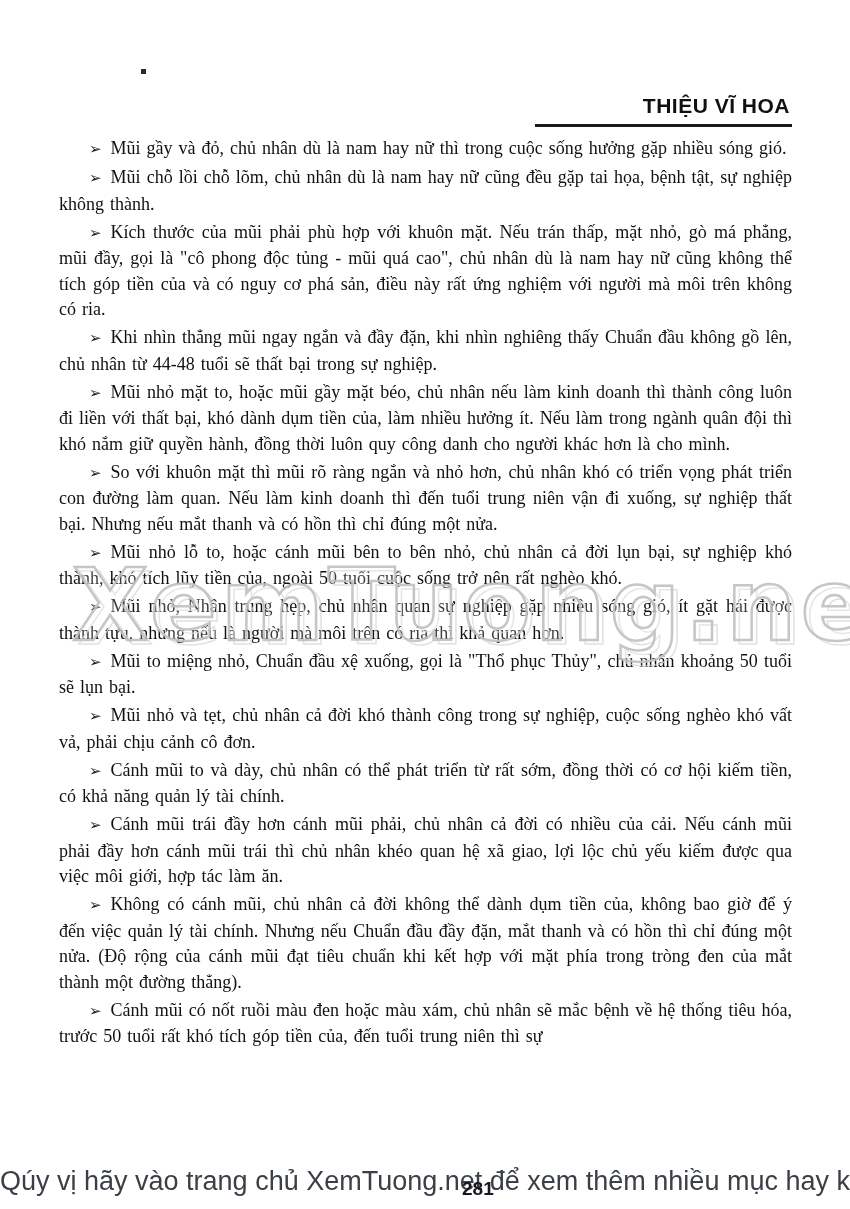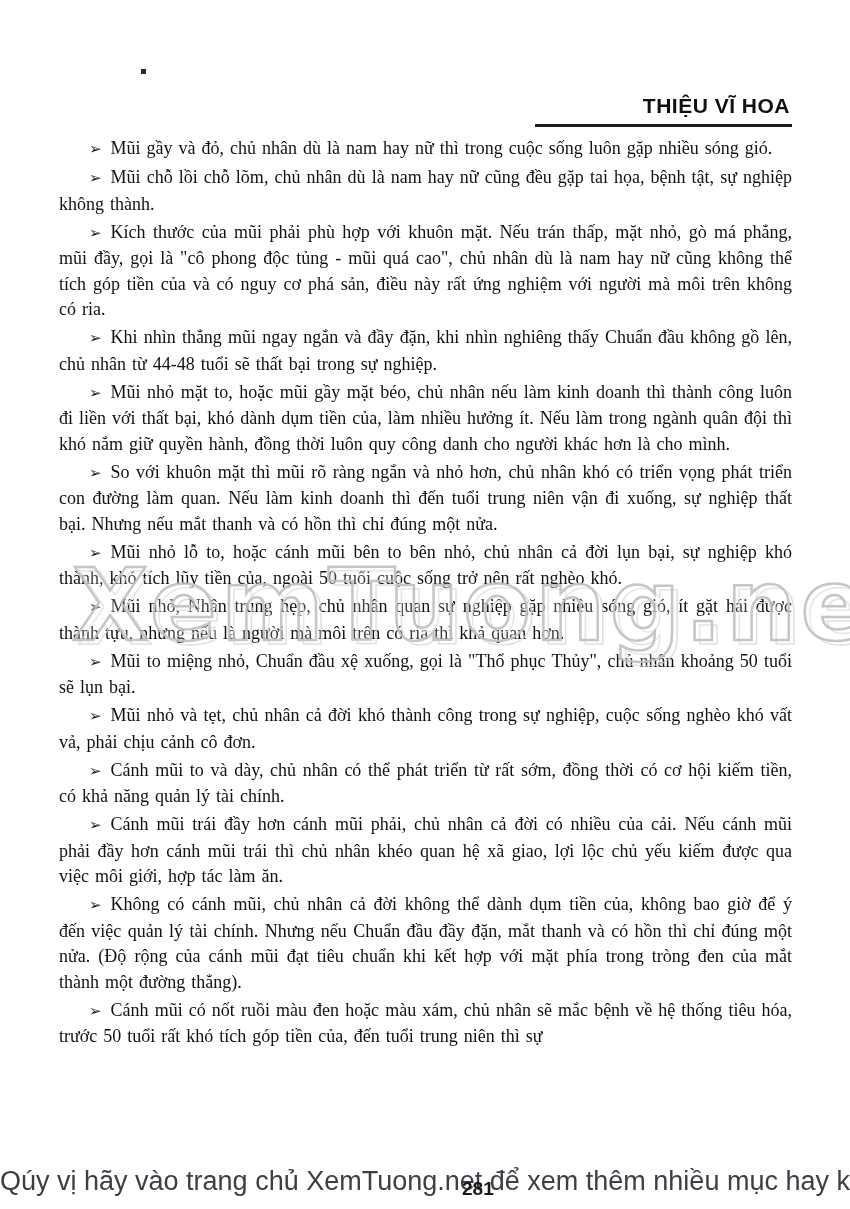--- a/index.html
+++ b/index.html
@@ -111,21 +111,21 @@
 <body>
 
 <div id="page">
 
   <div class="header-title">THIỆU VĨ HOA</div>
   <div class="header-rule"></div>
 
   <div class="speck"></div>
 
   <div class="body-text">
-    <p><span class="bullet">➢</span><span>Mũi gầy và đỏ, chủ nhân dù là nam hay nữ thì trong cuộc sống luôn gặp nhiều sóng gió.</span></p>
+    <p><span class="bullet">➢</span><span>Mũi gầy và đỏ, chủ nhân dù là nam hay nữ thì trong cuộc sống hưởng gặp nhiều sóng gió.</span></p>
     <p><span class="bullet">➢</span><span>Mũi chỗ lồi chỗ lõm, chủ nhân dù là nam hay nữ cũng đều gặp tai họa, bệnh tật, sự nghiệp không thành.</span></p>
     <p><span class="bullet">➢</span><span>Kích thước của mũi phải phù hợp với khuôn mặt. Nếu trán thấp, mặt nhỏ, gò má phẳng, mũi đầy, gọi là "cô phong độc tủng - mũi quá cao", chủ nhân dù là nam hay nữ cũng không thể tích góp tiền của và có nguy cơ phá sản, điều này rất ứng nghiệm với người mà môi trên không có ria.</span></p>
     <p><span class="bullet">➢</span><span>Khi nhìn thẳng mũi ngay ngắn và đầy đặn, khi nhìn nghiêng thấy Chuẩn đầu không gồ lên, chủ nhân từ 44-48 tuổi sẽ thất bại trong sự nghiệp.</span></p>
     <p><span class="bullet">➢</span><span>Mũi nhỏ mặt to, hoặc mũi gầy mặt béo, chủ nhân nếu làm kinh doanh thì thành công luôn đi liền với thất bại, khó dành dụm tiền của, làm nhiều hưởng ít. Nếu làm trong ngành quân đội thì khó nắm giữ quyền hành, đồng thời luôn quy công danh cho người khác hơn là cho mình.</span></p>
     <p><span class="bullet">➢</span><span>So với khuôn mặt thì mũi rõ ràng ngắn và nhỏ hơn, chủ nhân khó có triển vọng phát triển con đường làm quan. Nếu làm kinh doanh thì đến tuổi trung niên vận đi xuống, sự nghiệp thất bại. Nhưng nếu mắt thanh và có hồn thì chỉ đúng một nửa.</span></p>
     <p><span class="bullet">➢</span><span>Mũi nhỏ lỗ to, hoặc cánh mũi bên to bên nhỏ, chủ nhân cả đời lụn bại, sự nghiệp khó thành, khó tích lũy tiền của, ngoài 50 tuổi cuộc sống trở nên rất nghèo khó.</span></p>
     <p><span class="bullet">➢</span><span>Mũi nhỏ, Nhân trung hẹp, chủ nhân quan sự nghiệp gặp nhiều sóng gió, ít gặt hái được thành tựu, nhưng nếu là người mà môi trên có ria thì khả quan hơn.</span></p>
     <p><span class="bullet">➢</span><span>Mũi to miệng nhỏ, Chuẩn đầu xệ xuống, gọi là "Thổ phục Thủy", chủ nhân khoảng 50 tuổi sẽ lụn bại.</span></p>
     <p><span class="bullet">➢</span><span>Mũi nhỏ và tẹt, chủ nhân cả đời khó thành công trong sự nghiệp, cuộc sống nghèo khó vất vả, phải chịu cảnh cô đơn.</span></p>
     <p><span class="bullet">➢</span><span>Cánh mũi to và dày, chủ nhân có thể phát triển từ rất sớm, đồng thời có cơ hội kiếm tiền, có khả năng quản lý tài chính.</span></p>

